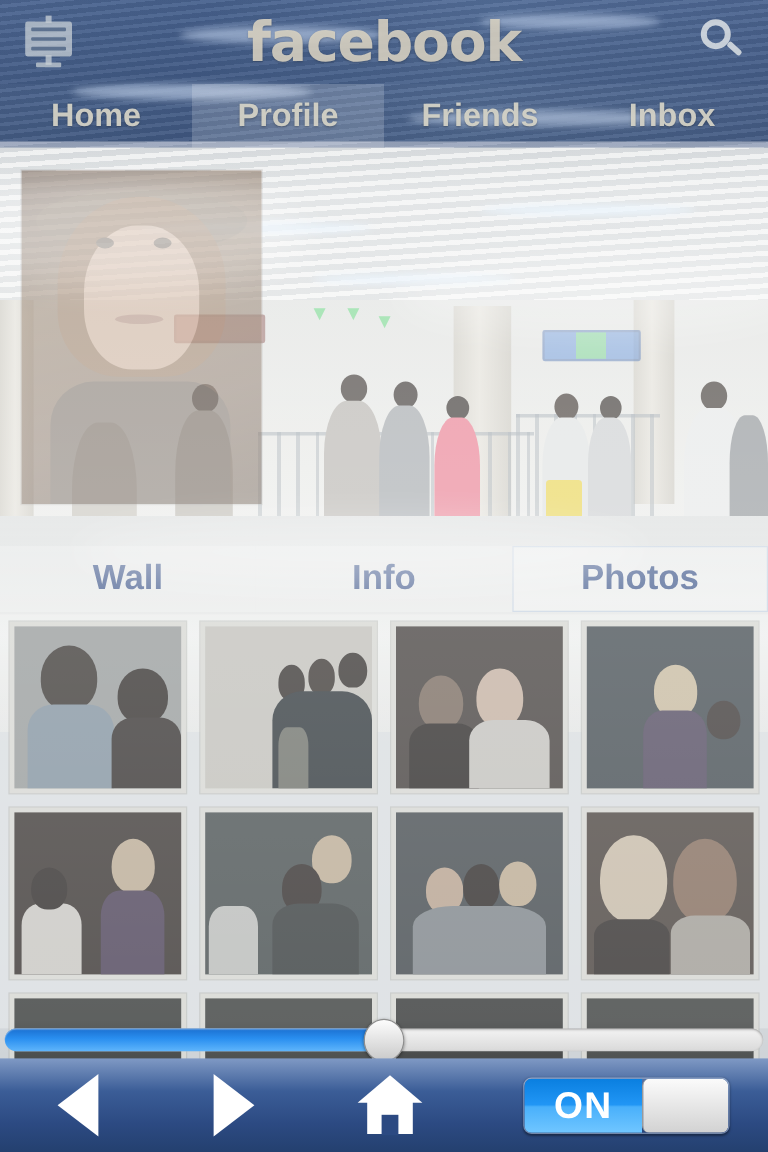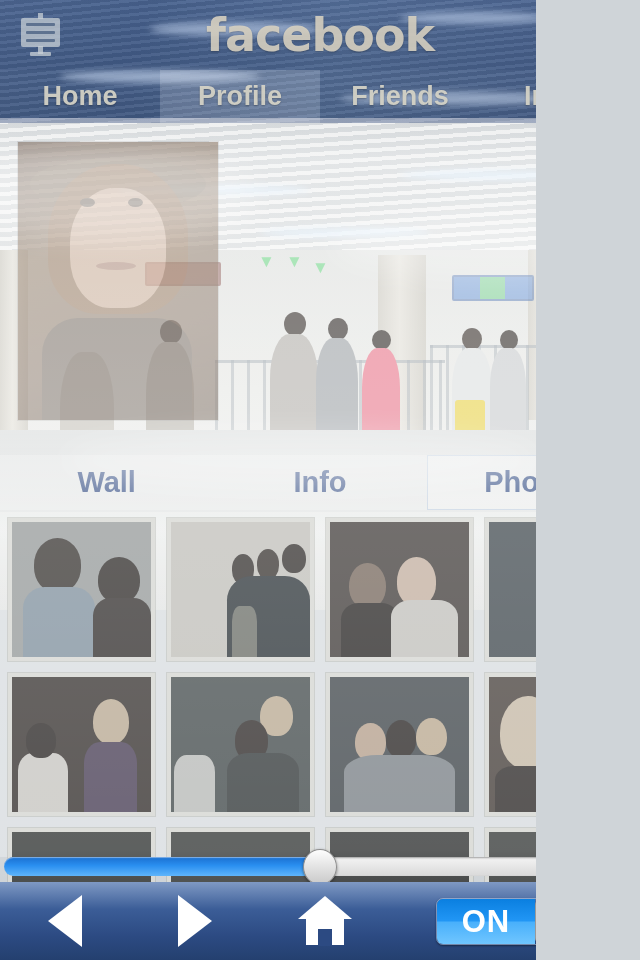--- a/index.html
+++ b/index.html
@@ -1,19 +1,19 @@
 <!DOCTYPE html>
 <html><head>
 <meta charset="utf-8">
 <style>
   * { margin:0; padding:0; box-sizing:border-box; }
   html,body{ width:640px; height:960px; overflow:hidden; background:#cfd4d8;
              font-family:"Liberation Sans", sans-serif; }
 
-  #screen{ position:relative; width:536px; height:960px; overflow:hidden; }
+  #screen{ position:relative; width:640px; height:960px; overflow:hidden; }
 
   
   .bg-photo{ position:absolute; inset:0; overflow:hidden; }
   .bg-ceiling{ position:absolute; left:-10%; top:0; width:120%; height:130px;
      background:
        repeating-linear-gradient(-6deg, rgba(255,255,255,.10) 0 3px, rgba(0,0,0,.10) 3px 7px),
        linear-gradient(100deg,#4a6282 0%,#3f587a 30%,#56708e 60%,#42597b 100%);
   }
   .bg-ceiling2{ position:absolute; left:0; top:118px; width:100%; height:140px;
      background:

